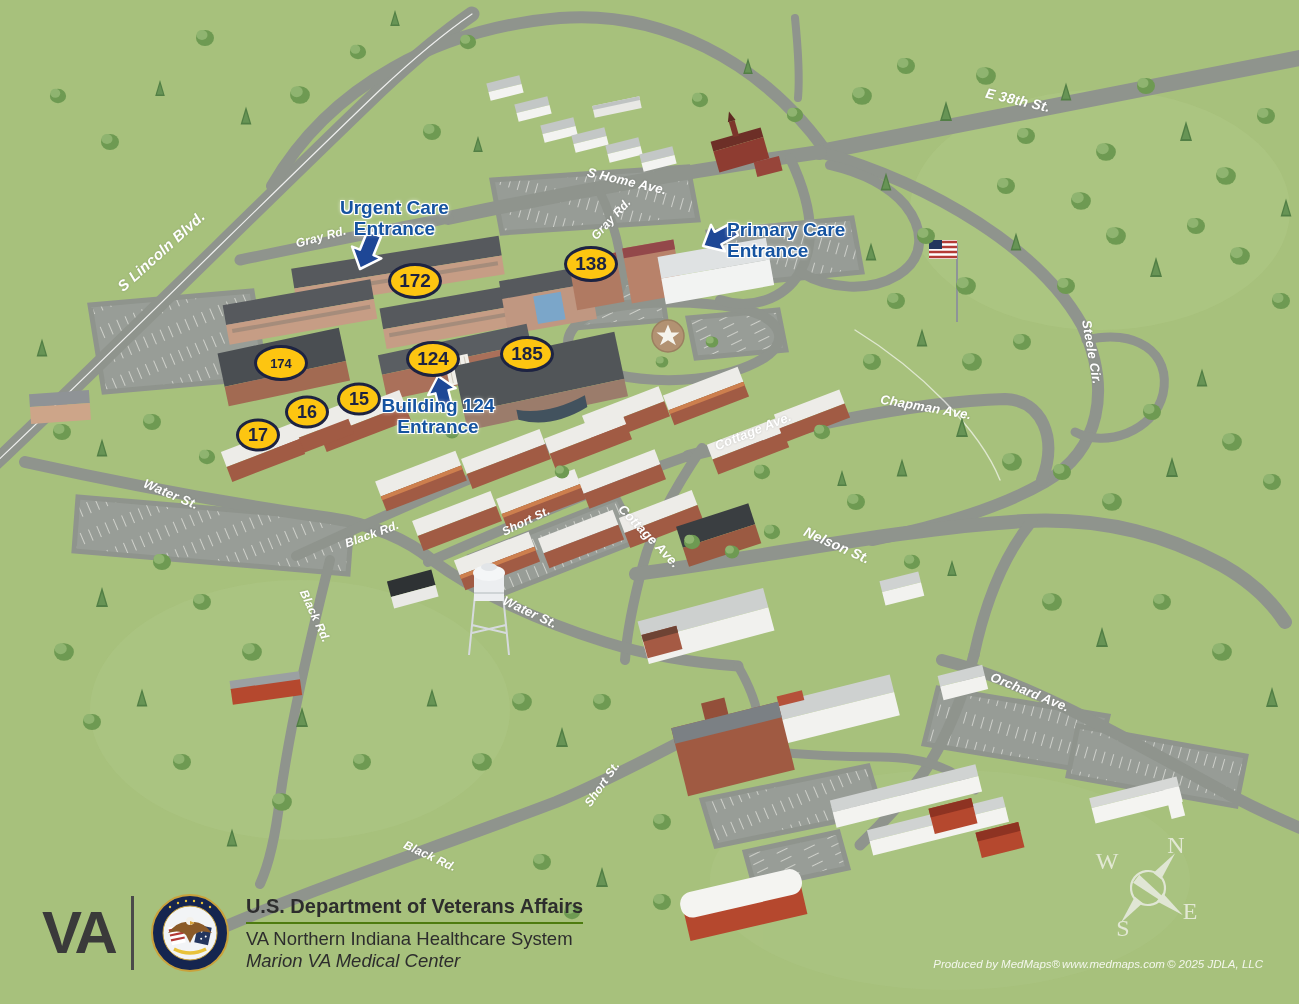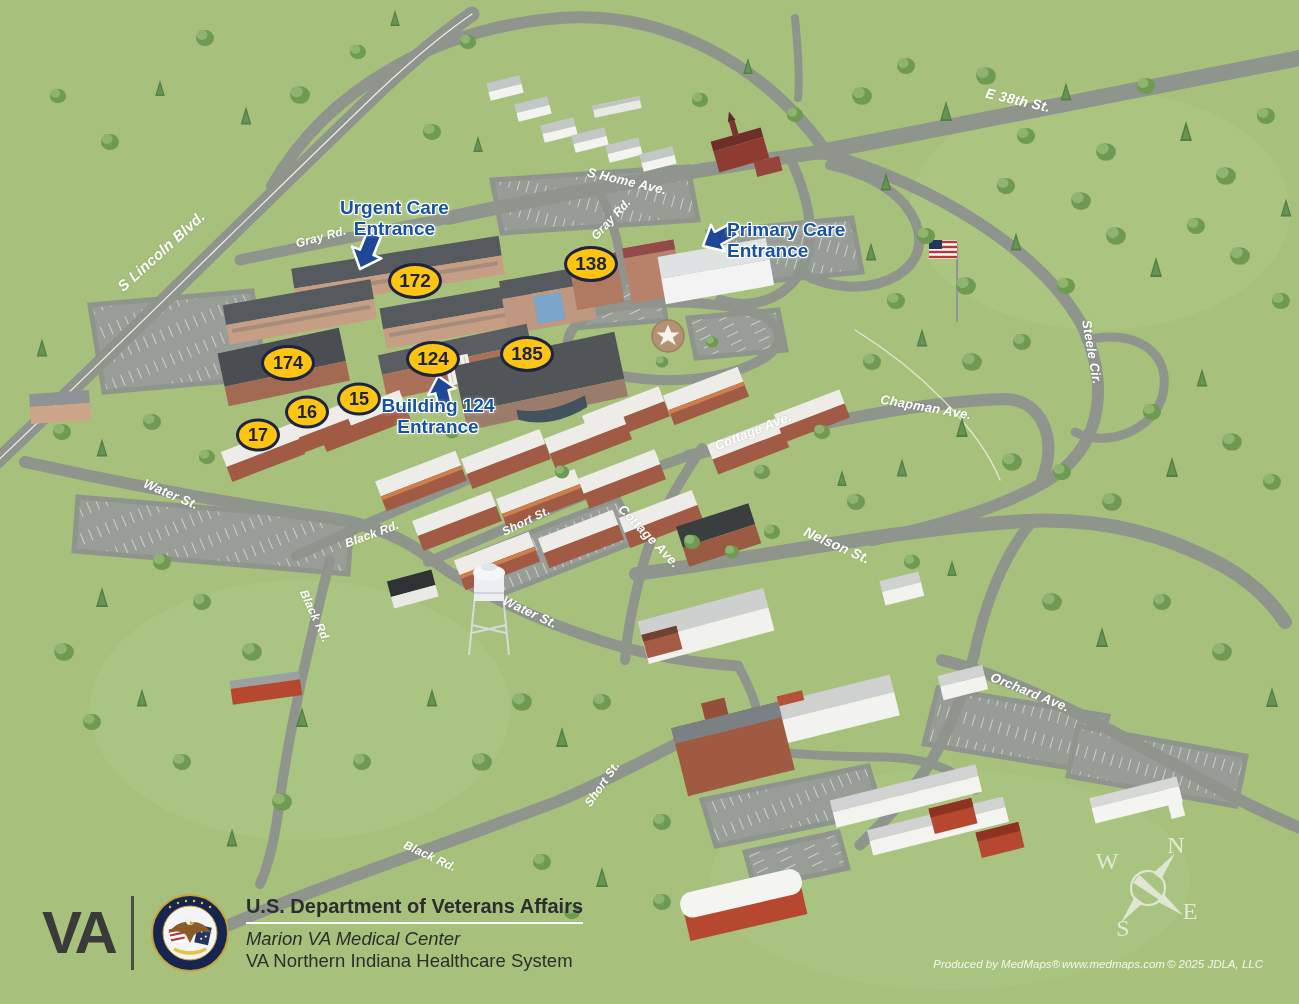--- a/index.html
+++ b/index.html
@@ -14,21 +14,21 @@
     display:flex;align-items:center;justify-content:center;box-sizing:border-box;}
   .entrance{position:absolute;color:#1553a0;font-weight:bold;font-size:19px;line-height:21px;
     text-shadow:-1px -1px 0 #fff,1px -1px 0 #fff,-1px 1px 0 #fff,1px 1px 0 #fff,0 0 4px #fff;
     white-space:nowrap;}
   .compass-letter{position:absolute;transform:translate(-50%,-50%);
     font-family:"Liberation Serif",serif;color:#e2e8d3;font-size:24px;}
   #footer{position:absolute;left:42px;top:893px;display:flex;align-items:center;gap:16px;}
   #va-logo{font-size:60px;font-weight:bold;color:#3a3a3a;letter-spacing:-3px;line-height:1;}
   #footer-divider{width:3px;height:74px;background:#4a4a4a;}
   #footer-text{color:#2d2d2d;}
-  #footer-agency{font-size:20px;font-weight:bold;border-bottom:2px solid #ffffff;
+  #footer-agency{font-size:20px;font-weight:bold;border-bottom:2px solid #4d7c0f;
     padding-bottom:4px;margin-bottom:4px;}
   #footer-system{font-size:18.5px;}
   #footer-facility{font-size:18.5px;font-style:italic;}
   #credits{position:absolute;right:36px;top:958px;color:#f4f7ec;font-style:italic;
     font-size:11.5px;display:flex;gap:2px;}
 </style>
 </head>
 <body>
 
 <div id="stage">
@@ -490,21 +490,21 @@
 <div class="road-label" style="left:530px;top:612px;--r:25deg;font-size:13px;">Water St.</div>
 <div class="road-label" style="left:526px;top:521px;--r:-26deg;font-size:12px;">Short St.</div>
 <div class="road-label" style="left:602px;top:784px;--r:-55deg;font-size:12px;">Short St.</div>
 <div class="road-label" style="left:372px;top:534px;--r:-20deg;font-size:12px;">Black Rd.</div>
 <div class="road-label" style="left:315px;top:616px;--r:65deg;font-size:12px;">Black Rd.</div>
 <div class="road-label" style="left:430px;top:856px;--r:25deg;font-size:12px;">Black Rd.</div>
 <div class="road-label" style="left:1030px;top:692px;--r:22deg;font-size:13px;">Orchard Ave.</div>
 
 <div class="badge" style="left:415px;top:281px;width:54px;height:36px;font-size:19px;">172</div>
 <div class="badge" style="left:591px;top:264px;width:54px;height:36px;font-size:19px;">138</div>
-<div class="badge" style="left:288px;top:363px;width:54px;height:36px;font-size:18px;">174</div>
+<div class="badge" style="left:281px;top:363px;width:54px;height:36px;font-size:13px;">174</div>
 <div class="badge" style="left:433px;top:359px;width:54px;height:36px;font-size:19px;">124</div>
 <div class="badge" style="left:527px;top:354px;width:54px;height:36px;font-size:19px;">185</div>
 <div class="badge" style="left:359px;top:399px;width:44px;height:33px;font-size:18px;text-align:center;">15</div>
 <div class="badge" style="left:307px;top:412px;width:44px;height:33px;font-size:18px;text-align:center;">16</div>
 <div class="badge" style="left:258px;top:435px;width:44px;height:33px;font-size:18px;">17</div>
 
 <div class="entrance" style="left:340px;top:197px;text-align:center;">
   <div>Urgent Care</div>
   <div>Entrance</div>
 </div>
@@ -546,22 +546,22 @@
           <circle cx="3" cy="1" r="1" fill="#fff"></circle>
           <circle cx="-1" cy="4" r="1" fill="#fff"></circle>
         </g>
     <path d="M-22,0 Q-10,-14 0,-10 Q10,-14 22,0 Q10,-4 4,2 L0,10 L-4,2 Q-10,-4 -22,0 Z" fill="#8a5a28"></path>
     <circle cx="0" cy="-12" r="4" fill="#f4f1ea"></circle>
         <path d="M0,-12 l5,2 -5,2 z" fill="#d9a33a"></path>
     <path d="M-16,16 Q0,24 16,16" stroke="#e8c23a" stroke-width="3.5" fill="none"></path>
   </svg>
   <div id="footer-text">
     <div id="footer-agency">U.S. Department of Veterans Affairs</div>
+    <div id="footer-system">VA Northern Indiana Healthcare System</div>
     <div id="footer-facility">Marion VA Medical Center</div>
-    <div id="footer-system">VA Northern Indiana Healthcare System</div>
   </div>
 </div>
 
 <div id="credits">
   <span>Produced by MedMaps®</span>
   <span>www.medmaps.com</span>
   <span>© 2025 JDLA, LLC</span>
 </div>
 
 </div>

